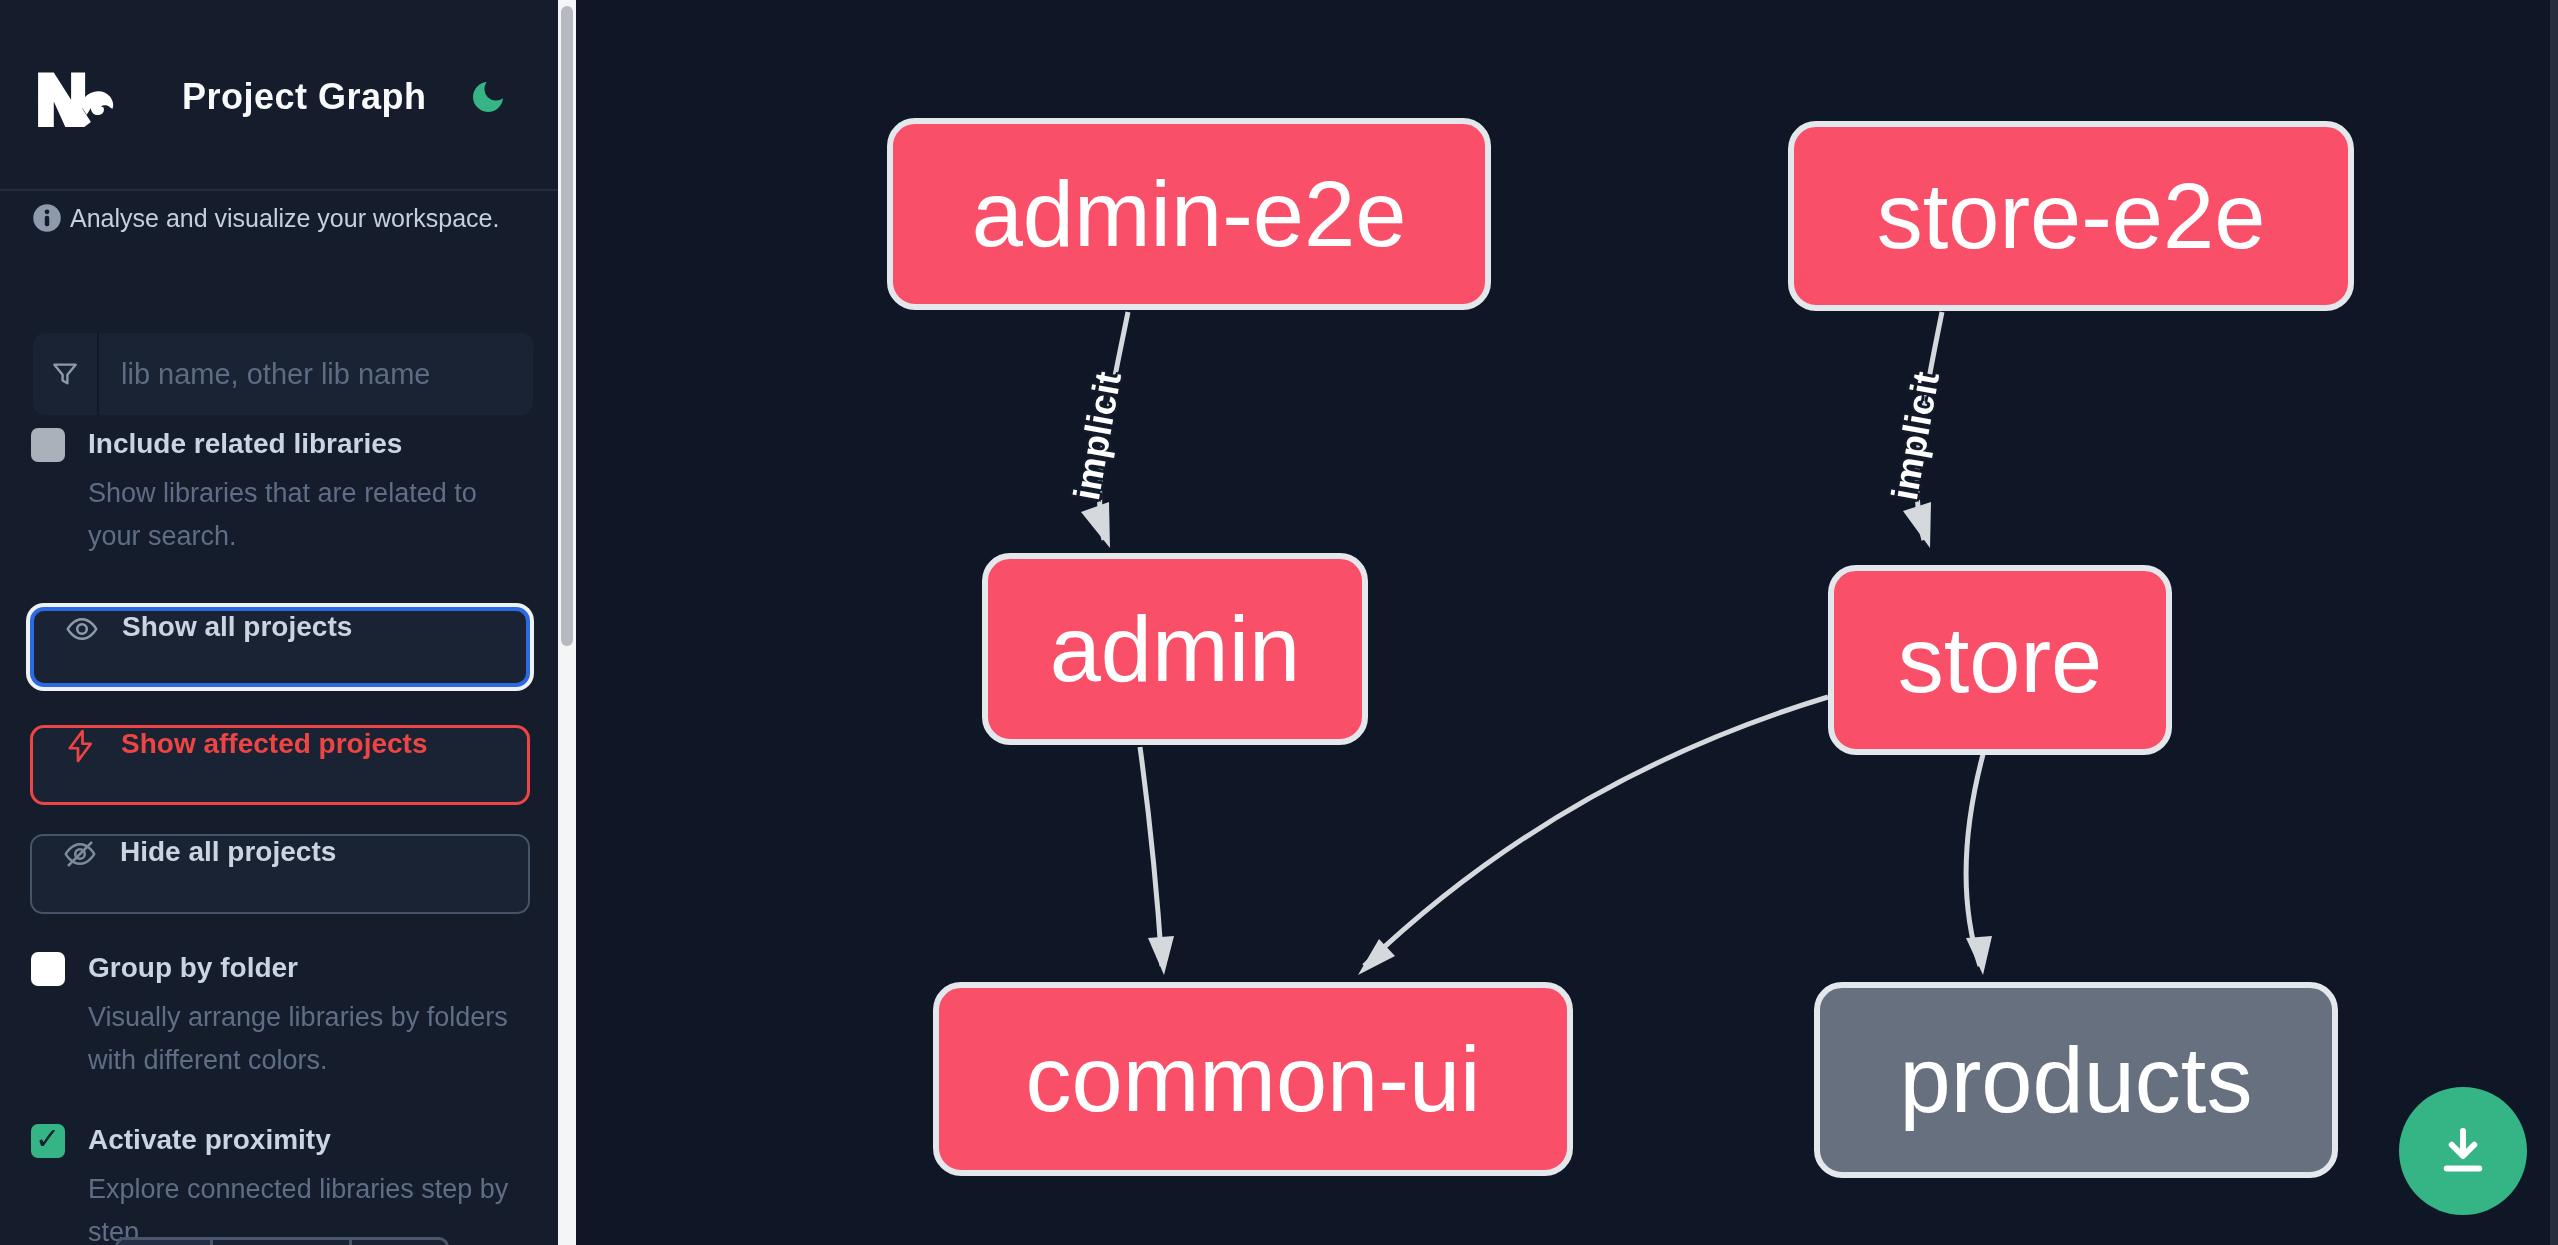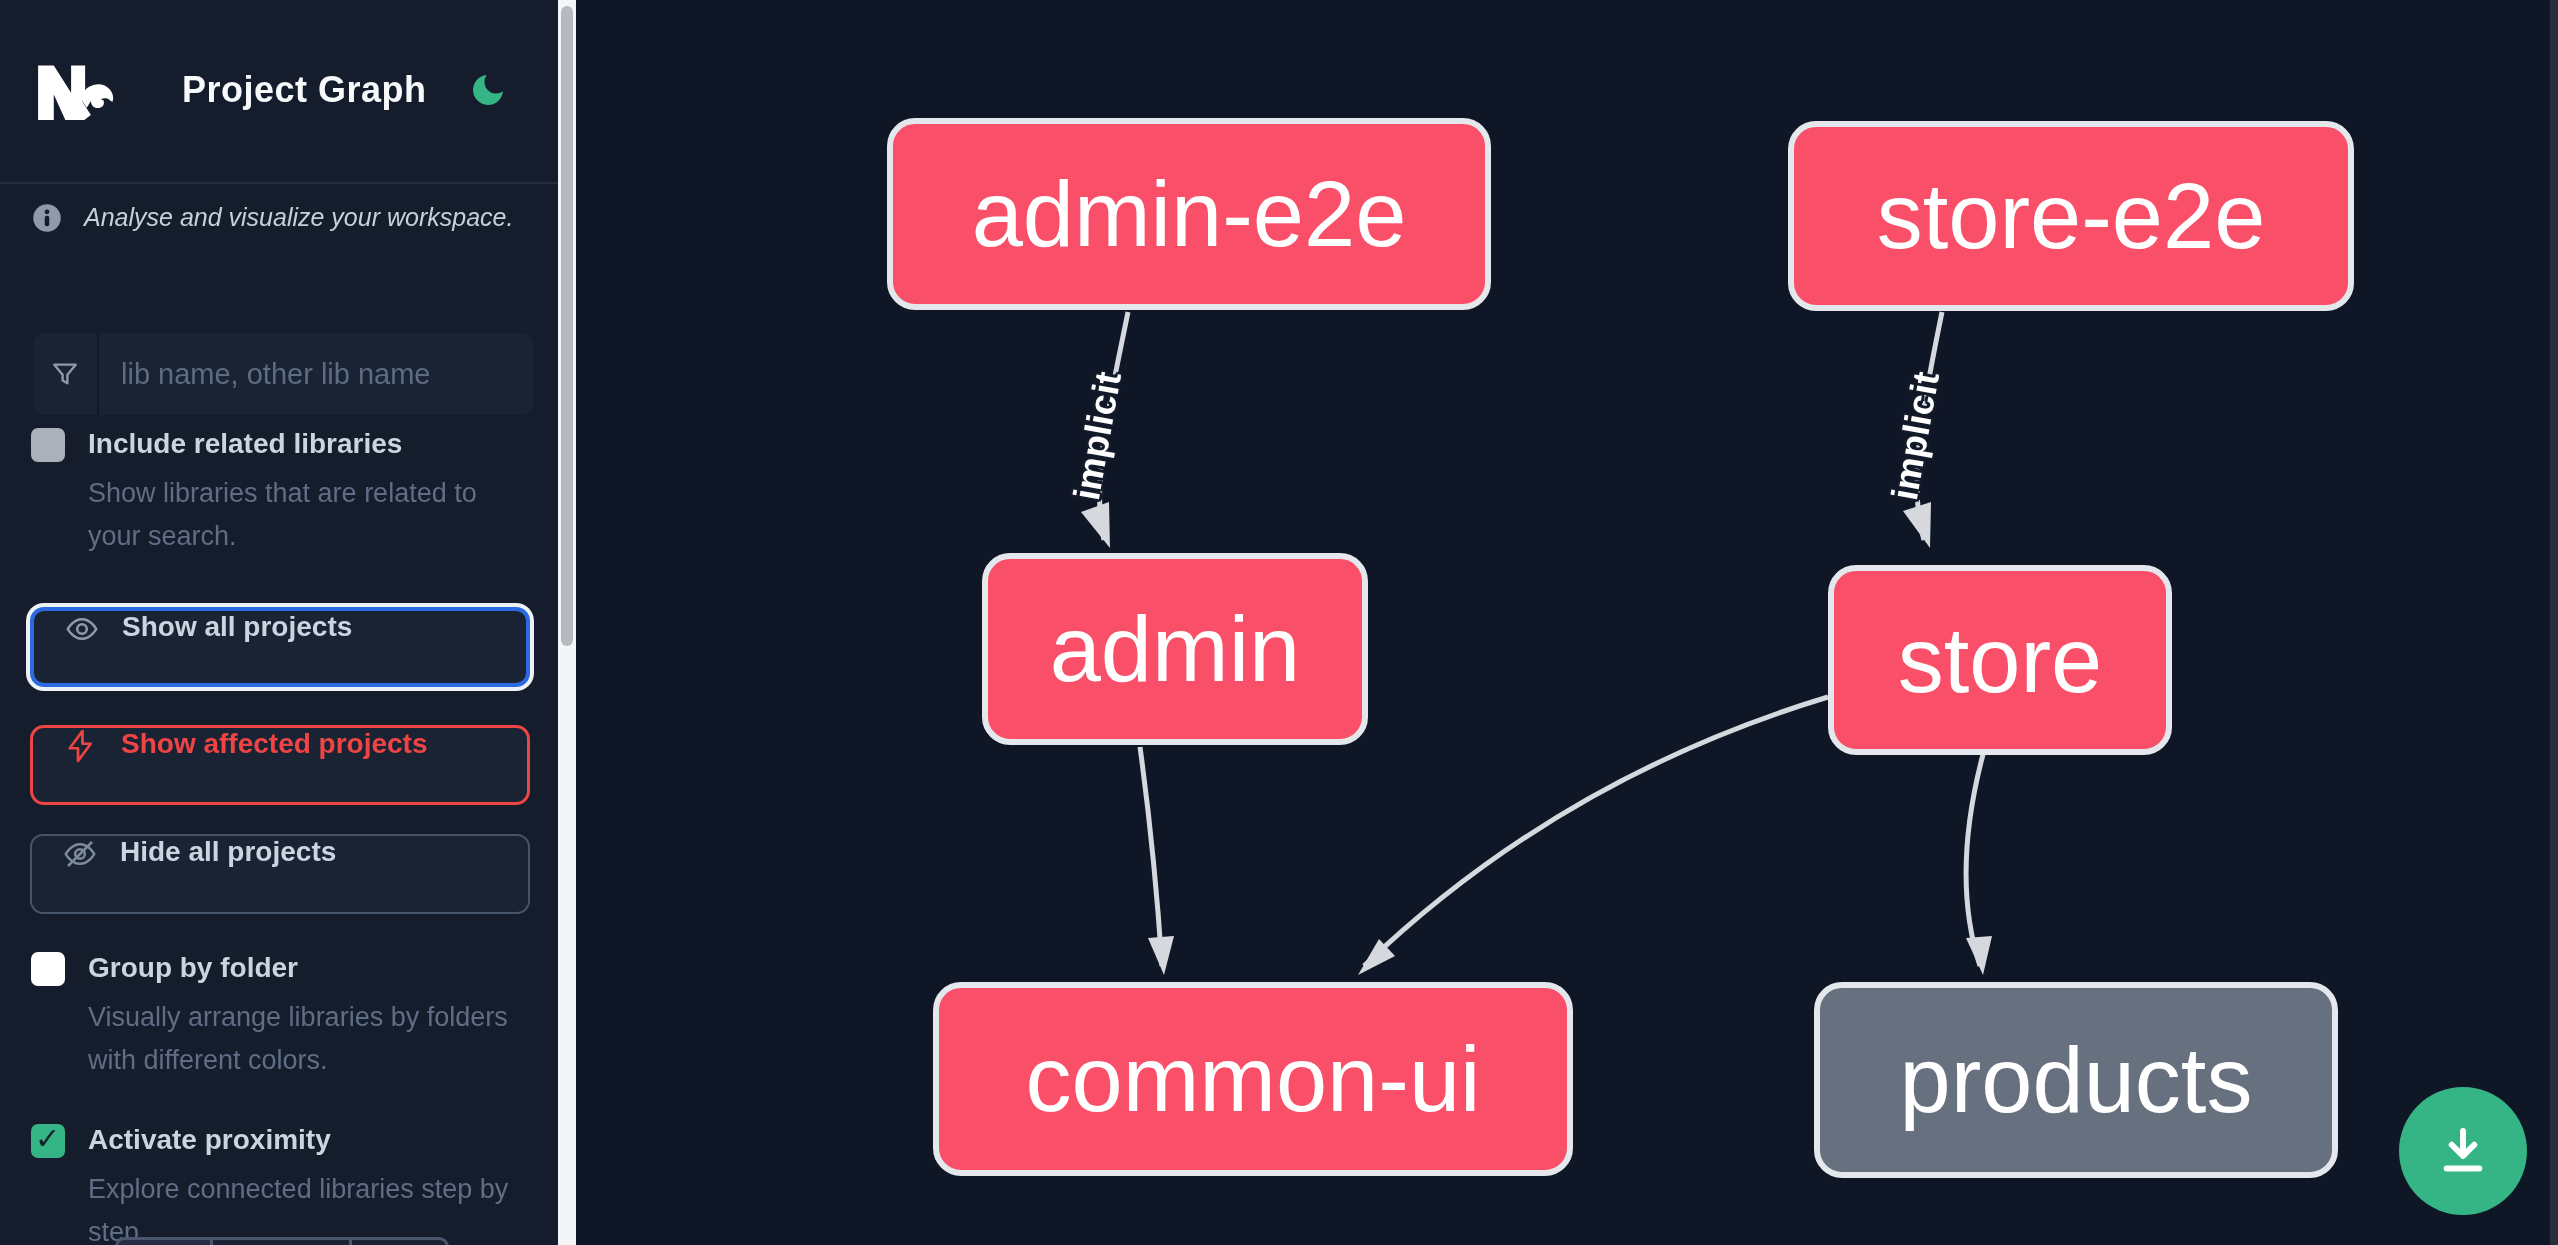--- a/index.html
+++ b/index.html
@@ -1,26 +1,26 @@
 <!DOCTYPE html>
 <html><head>
 <meta charset="utf-8">
 <style>
   html,body{margin:0;padding:0;background:#0f1626;overflow:hidden;}
   #app{position:relative;width:2558px;height:1245px;background:#0f1626;
        font-family:"Liberation Sans","DejaVu Sans",sans-serif;}
 
   
   .sidebar{position:absolute;left:0;top:0;width:558px;height:1245px;background:#151c2c;}
-  .sb-header{position:absolute;left:0;top:5px;width:558px;height:177px;border-bottom:2px solid #232b3c;}
+  .sb-header{position:absolute;left:0;top:12px;width:558px;height:177px;border-bottom:2px solid #232b3c;}
   .logo{position:absolute;left:30px;top:54px;width:102px;height:66px;}
   .app-title{position:absolute;left:182px;top:64px;font-size:36px;font-weight:700;color:#f7f9fb;letter-spacing:.5px;}
   .theme-btn{position:absolute;left:464px;top:62px;width:48px;height:48px;background:none;border:none;cursor:pointer;padding:0;}
 
-  .info-row{position:absolute;left:32px;top:203px;display:flex;align-items:flex-start;gap:22px;font-style:italic;}
+  .info-row{position:absolute;left:32px;top:203px;display:flex;align-items:center;gap:8px;}
   .info-row .txt{font-size:25px;color:#c6d0dc;}
 
   .search-box{position:absolute;left:33px;top:333px;width:500px;height:82px;background:#1a2334;
               border-radius:12px;display:flex;align-items:stretch;overflow:hidden;}
   .search-icon-cell{width:64px;display:flex;align-items:center;justify-content:center;border-right:2px solid #111827;}
   .search-box input{flex:1;background:transparent;border:none;outline:none;color:#e2e8f0;
                     font-size:29px;padding:0 22px;font-family:inherit;}
   .search-box input::placeholder{color:#5d6c83;}
 
   .opt{position:absolute;left:31px;}

